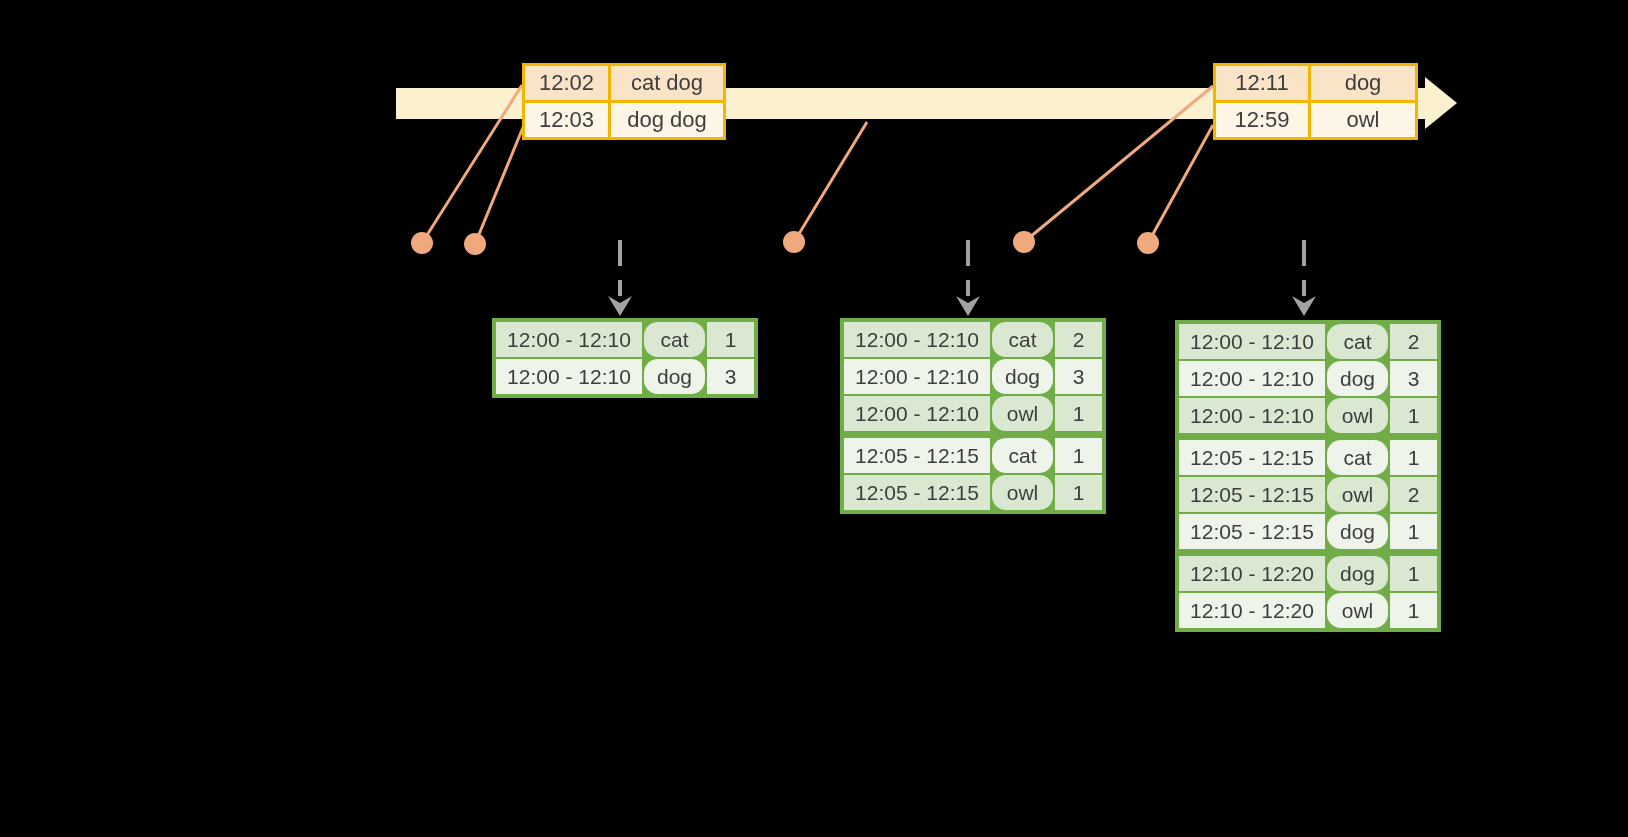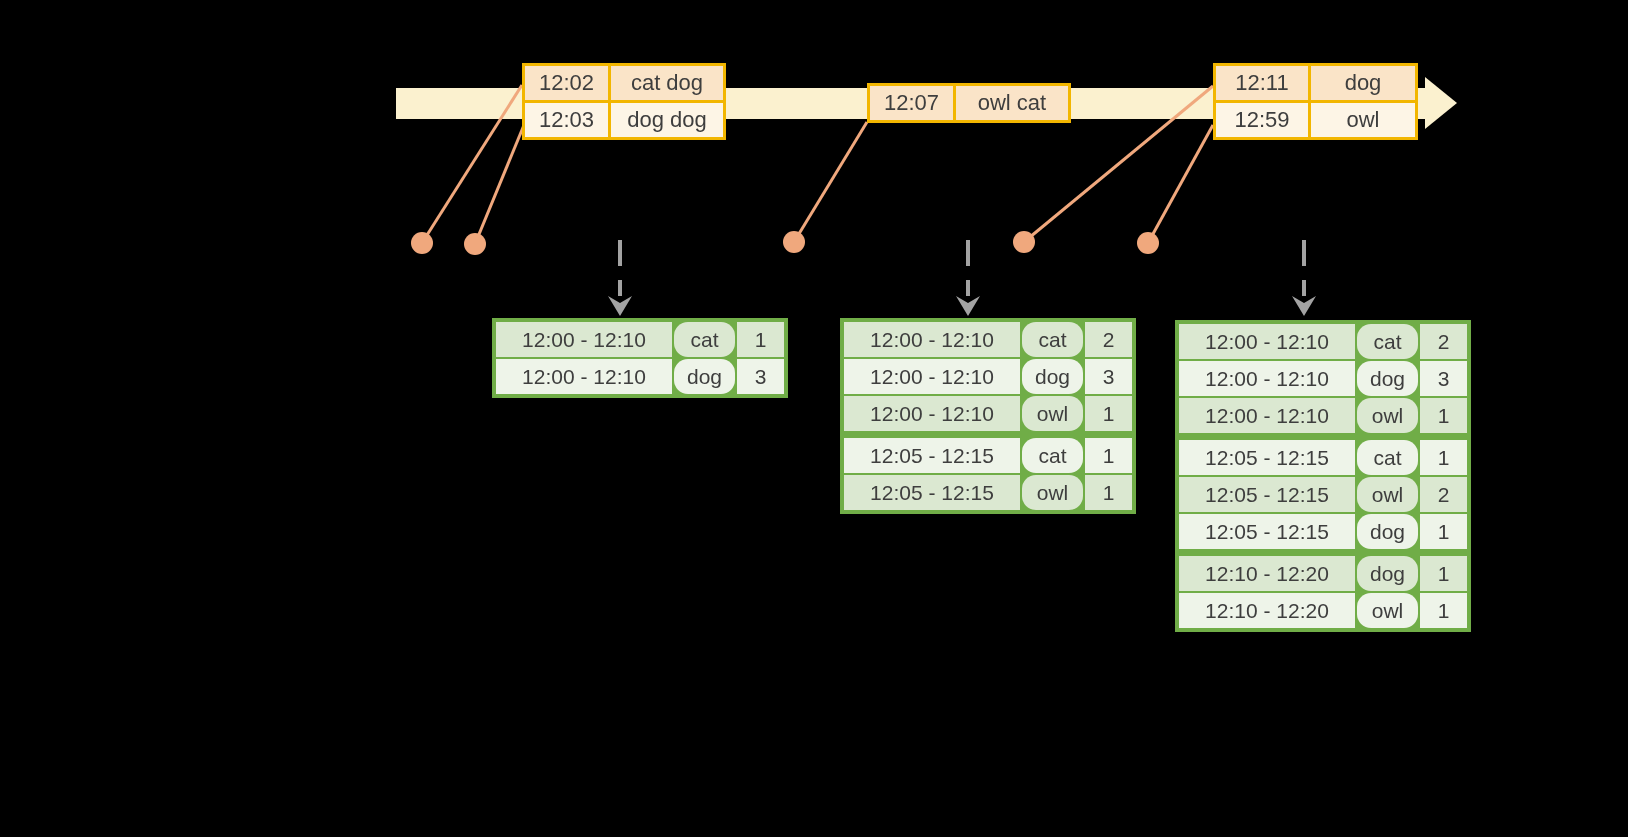--- a/index.html
+++ b/index.html
@@ -39,21 +39,21 @@
 
   
   .result-table { position:absolute; background:var(--result-border); border:4px solid var(--result-border);
     display:flex; flex-direction:column; gap:2px; }
   .result-row { display:flex; gap:2px; height:35px; }
   .result-row > div { display:flex; align-items:center; justify-content:center;
     font-size:21px; color:var(--text); }
   .result-row.dark > div { background:var(--result-row-dark); }
   .result-row.light > div { background:var(--result-row-light); }
   .group-sep { height:3px; background:var(--result-border); }
-  .c-window { width:176px; } .c-word { width:61px;border-radius:14px; } .c-count { width:47px; }
+  .c-window { width:146px; } .c-word { width:61px;border-radius:14px; } .c-count { width:47px; }
   .rt1 { left:492px; top:318px; }
   .rt2 { left:840px; top:318px; }
   .rt3 { left:1175px; top:320px; }
 </style>
 </head>
 <body>
 
 <div id="canvas">
 
   <div class="timeline-band"></div>
@@ -83,26 +83,20 @@
     <div class="event-row peach">
       <div class="c-time">12:02</div>
       <div class="c-words">cat dog</div>
     </div>
     <div class="event-row cream">
       <div class="c-time">12:03</div>
       <div class="c-words">dog dog</div>
     </div>
   </div>
 
-  <div class="event-table et2">
-    <div class="event-row peach">
-      <div class="c-time">12:07</div>
-      <div class="c-words">owl cat</div>
-    </div>
-  </div>
 
   <div class="event-table et3">
     <div class="event-row peach">
       <div class="c-time">12:11</div>
       <div class="c-words">dog</div>
     </div>
     <div class="event-row cream">
       <div class="c-time">12:59</div>
       <div class="c-words">owl</div>
     </div>

